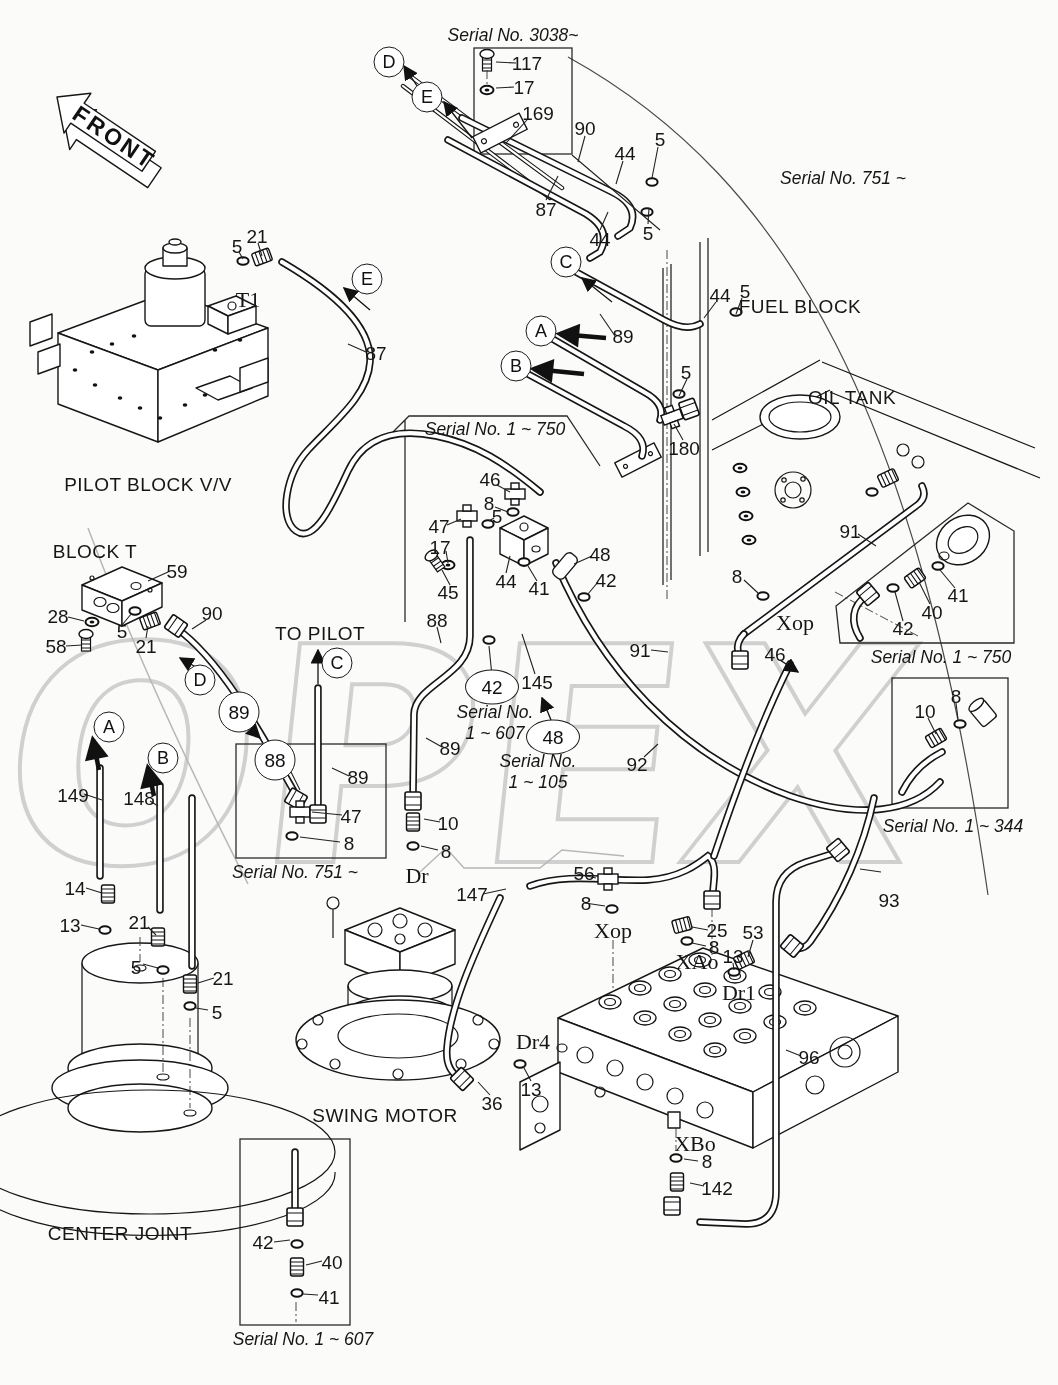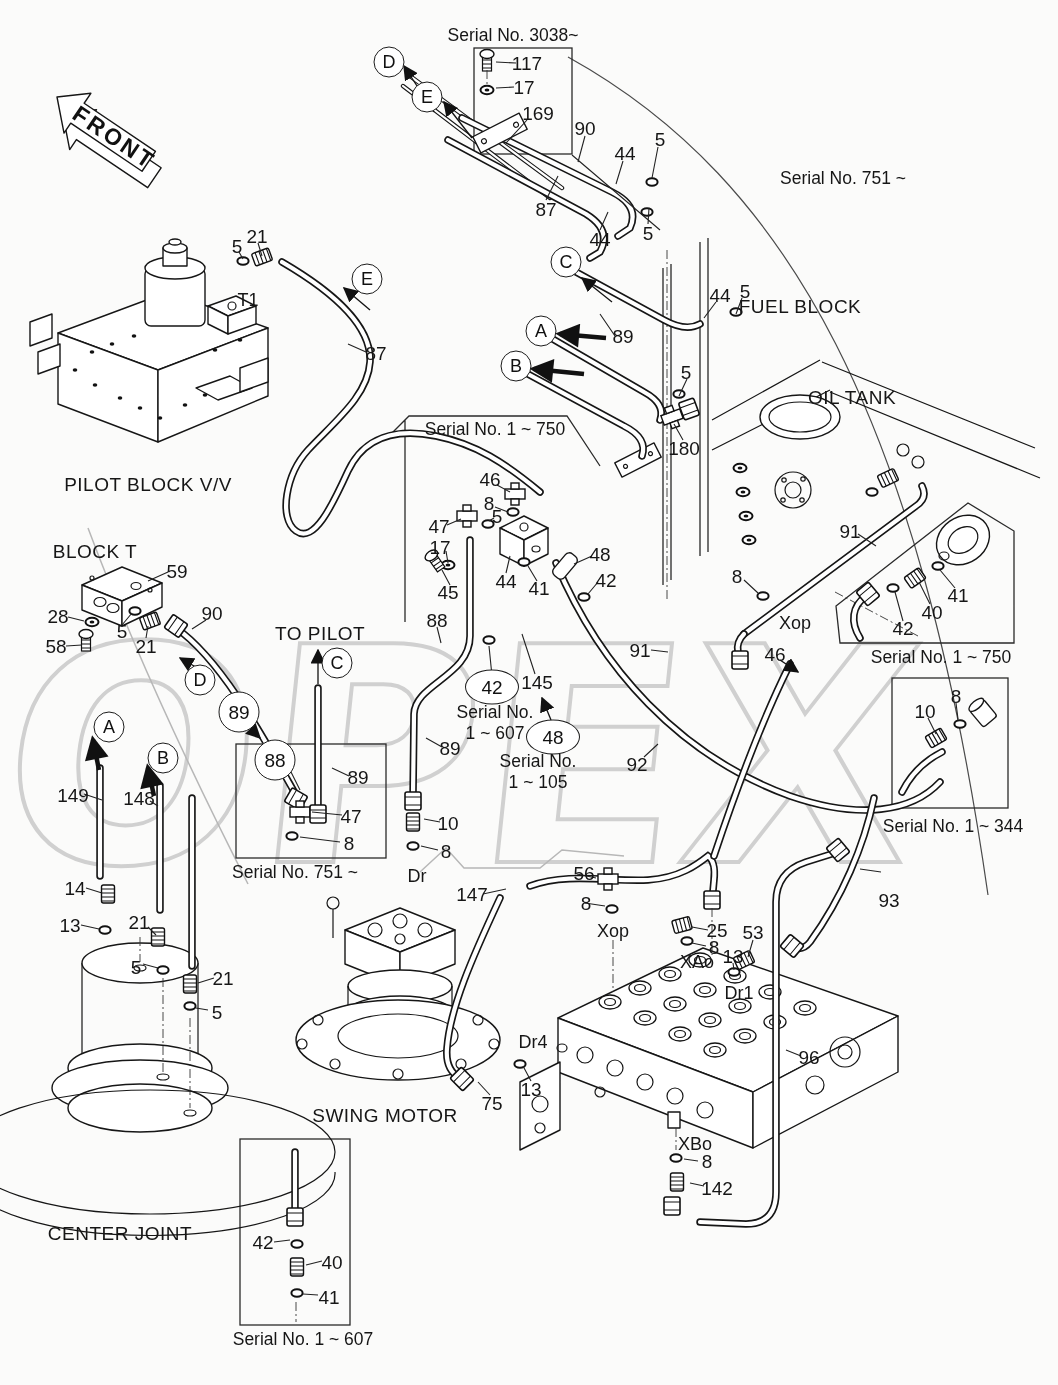--- a/index.html
+++ b/index.html
@@ -2,22 +2,22 @@
 <html><head>
 <meta charset="utf-8">
 <style>
   html,body{margin:0;padding:0;background:#f7f7f5;}
   #stage{position:relative;width:1058px;height:1385px;background:#fbfbfa;overflow:hidden;
          font-family:"Liberation Sans",sans-serif;color:#111;}
   #bg{position:absolute;left:0;top:0;}
   .lbl,.ser,.nm,.pt{position:absolute;transform:translate(-50%,-50%);white-space:nowrap;
     color:#161616;line-height:1;}
   .lbl{font-size:19px;}
-  .pt{font-size:18px;}
-  .ser{font-size:17.5px;}
+  .pt{font-size:22px;font-family:Liberation Serif, serif;}
+  .ser{font-size:17.5px;font-style:italic;}
   .nm{font-size:19px;letter-spacing:.5px;}
   .vc{position:absolute;transform:translate(-50%,-50%);width:29px;height:29px;border:1.7px solid #1c1c1c;
       border-radius:50%;background:#fff;display:flex;align-items:center;justify-content:center;
       font-size:18px;}
   .pc{position:absolute;transform:translate(-50%,-50%);width:39px;height:39px;border:1.7px solid #1c1c1c;
       border-radius:50%;background:#fff;display:flex;align-items:center;justify-content:center;
       font-size:19px;}
   .po{position:absolute;transform:translate(-50%,-50%);width:52px;height:33px;border:1.7px solid #1c1c1c;
       border-radius:50%;background:#fff;display:flex;align-items:center;justify-content:center;
       font-size:19px;}
@@ -519,21 +519,21 @@
 <div class="lbl" style="left:448px;top:823px">10</div>
 <div class="lbl" style="left:446px;top:851px">8</div>
 <div class="lbl" style="left:472px;top:894px">147</div>
 <div class="lbl" style="left:584px;top:873px">56</div>
 <div class="lbl" style="left:586px;top:903px">8</div>
 <div class="lbl" style="left:717px;top:930px">25</div>
 <div class="lbl" style="left:714px;top:947px">8</div>
 <div class="lbl" style="left:753px;top:932px">53</div>
 <div class="lbl" style="left:733px;top:956px">13</div>
 <div class="lbl" style="left:531px;top:1089px">13</div>
-<div class="lbl" style="left:492px;top:1103px">75</div>
+<div class="lbl" style="left:492px;top:1103px">36</div>
 <div class="lbl" style="left:707px;top:1161px">8</div>
 <div class="lbl" style="left:717px;top:1188px">142</div>
 <div class="lbl" style="left:177px;top:571px">59</div>
 <div class="lbl" style="left:58px;top:616px">28</div>
 <div class="lbl" style="left:122px;top:631px">5</div>
 <div class="lbl" style="left:56px;top:646px">58</div>
 <div class="lbl" style="left:146px;top:646px">21</div>
 <div class="lbl" style="left:212px;top:613px">90</div>
 <div class="lbl" style="left:73px;top:795px">149</div>
 <div class="lbl" style="left:139px;top:798px">148</div>

